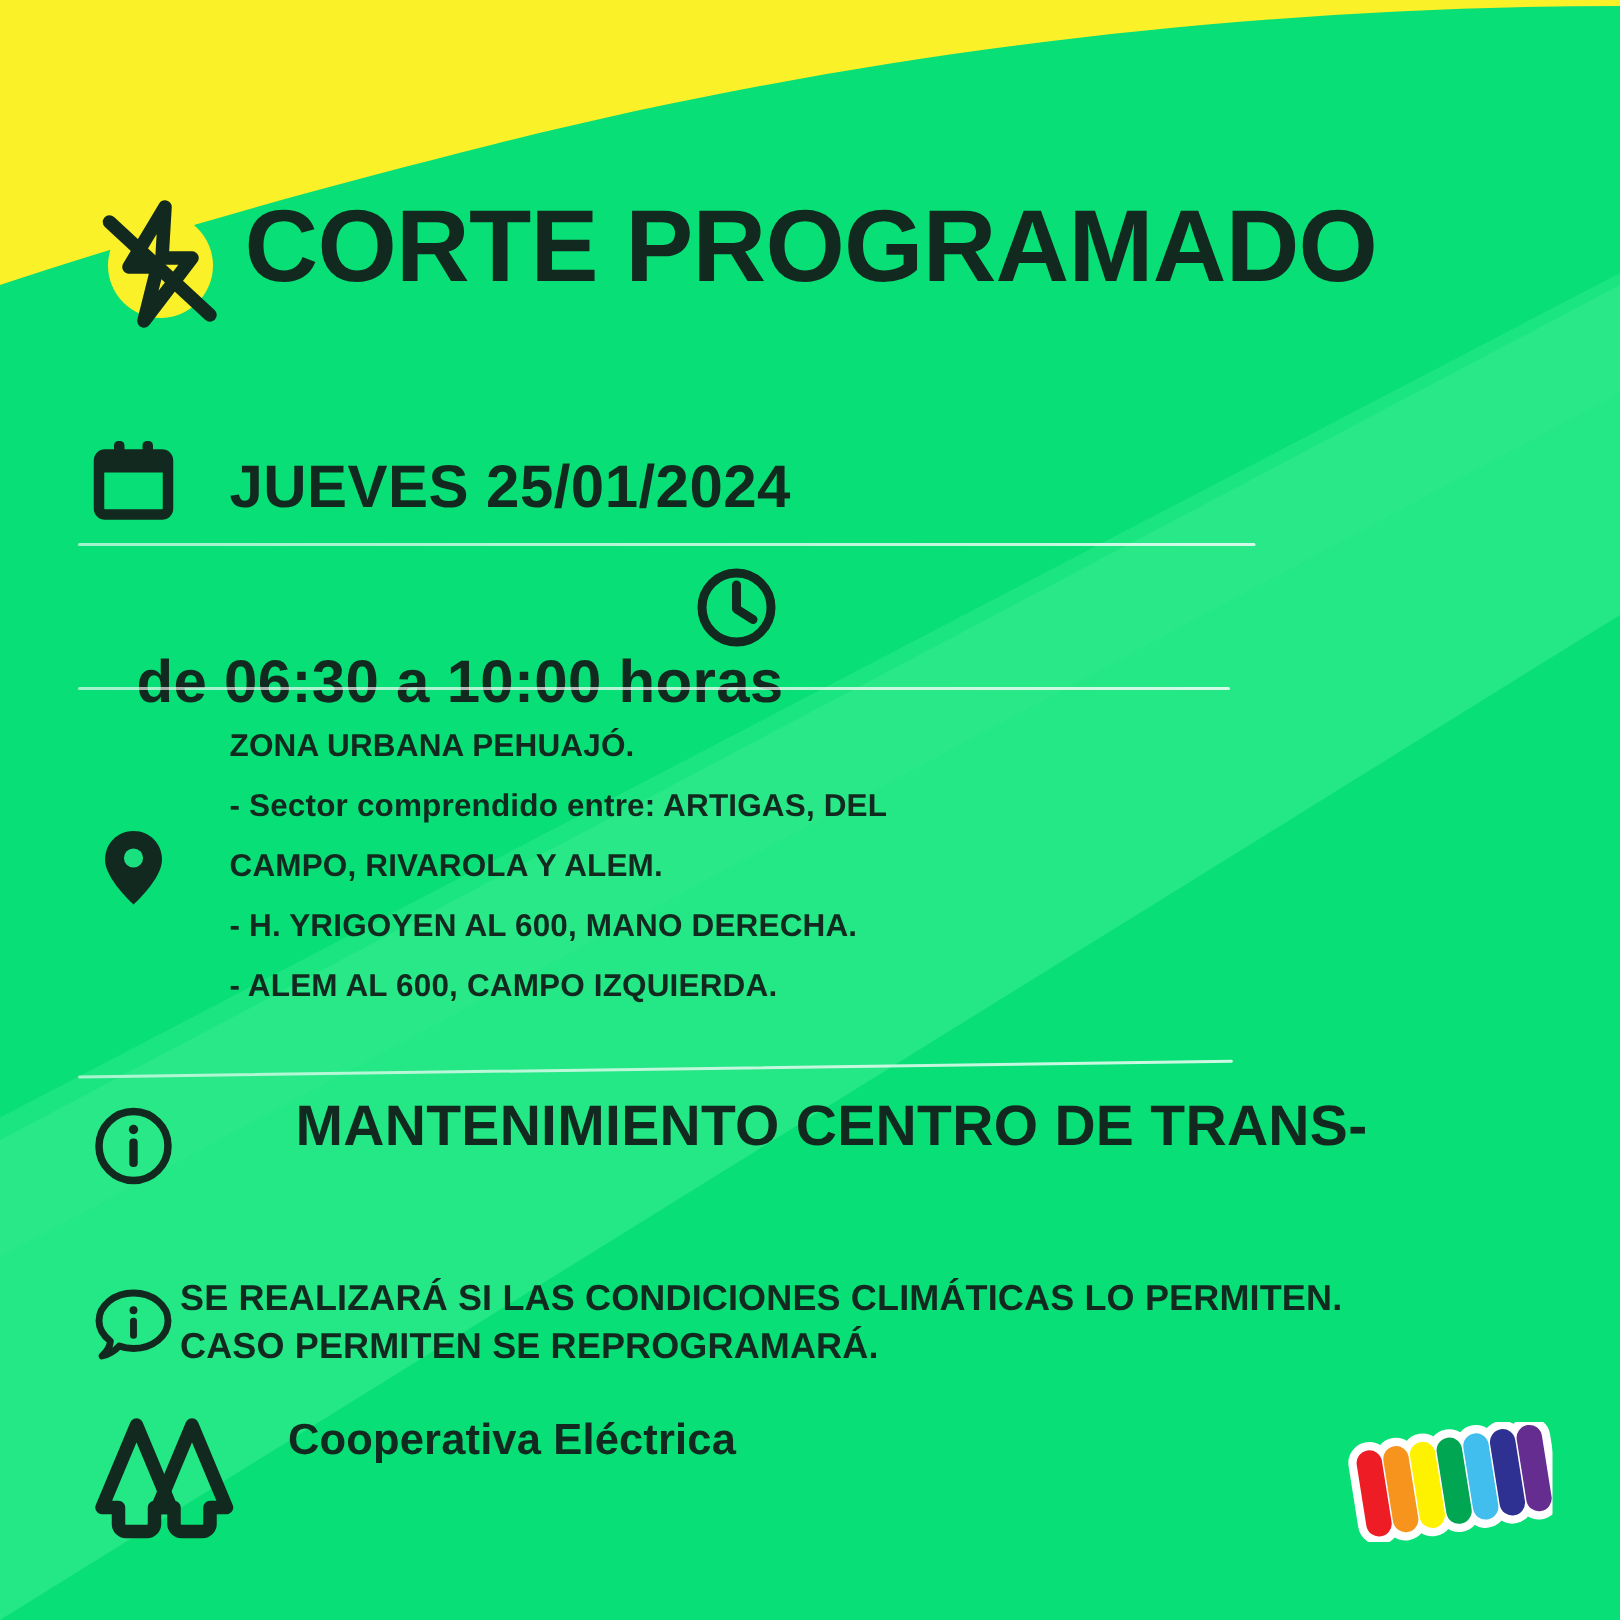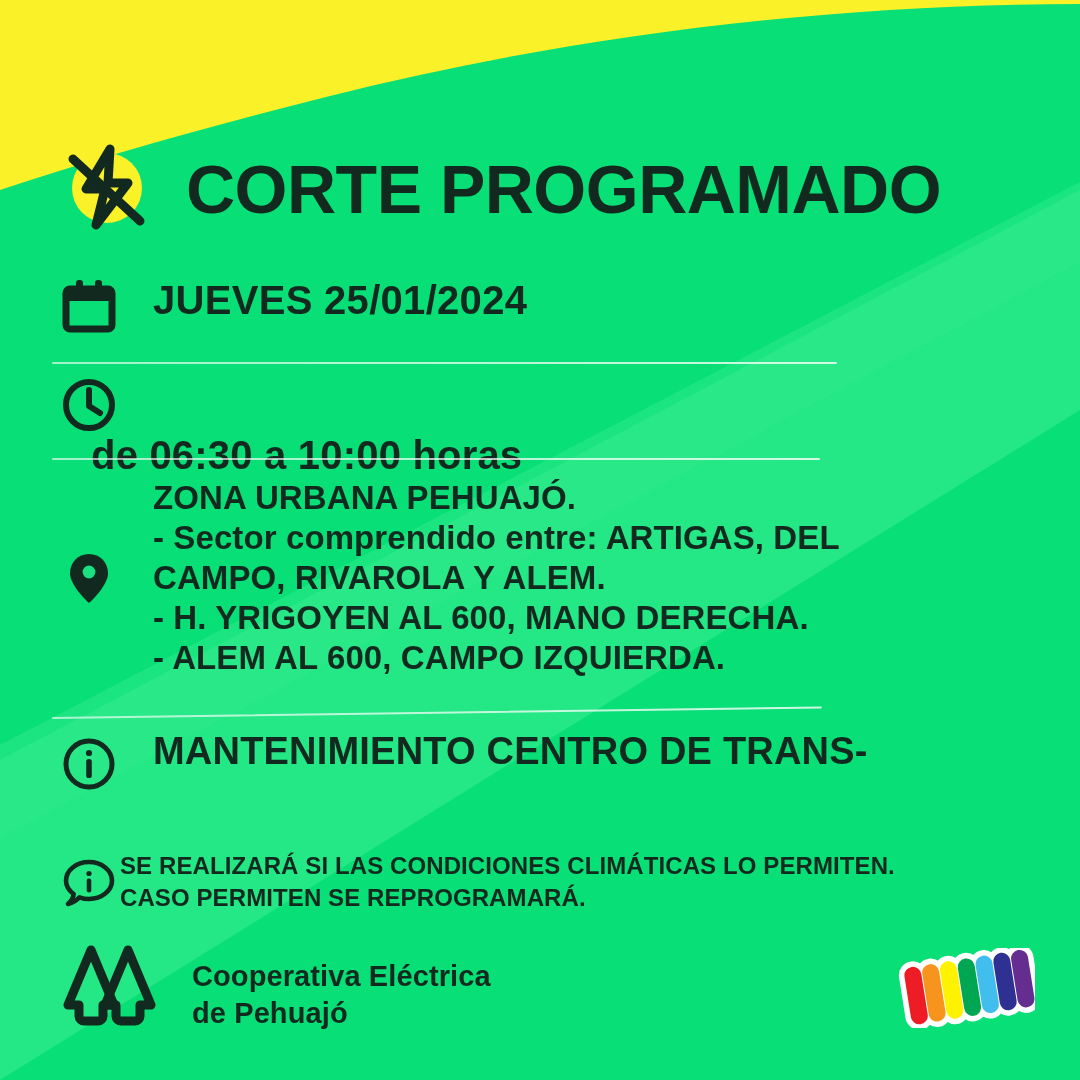--- a/index.html
+++ b/index.html
@@ -28,22 +28,21 @@
     pointer-events: none;
   }
 
   
   .header {
     position: absolute;
     left: 58px;
     top: 128px;
     height: 118px;
     display: flex;
-    align-items: center;
-    gap: 32px;
+    gap: 9px;
   }
   .bolt-badge {
     position: relative;
     width: 96px;
     height: 96px;
     flex: 0 0 96px;
   }
   .poster-title {
     font-size: 68px;
     line-height: 1;
@@ -52,21 +51,21 @@
     color: #12291F;
     white-space: nowrap;
     margin: 0;
     transform: translateY(2px);
   }
 
   
   .row {
     position: absolute;
     display: flex;
-    align-items: flex-start;
+    align-items: flex-end;
   }
   .row-icon {
     flex: 0 0 auto;
     display: flex;
     align-items: center;
     justify-content: center;
   }
   .row-text {
     color: #12291F;
     white-space: nowrap;
@@ -123,34 +122,35 @@
     position: absolute;
     left: 58px;
     top: 478px;
     width: 980px;
     display: flex;
     align-items: center;
   }
   #zone-block .row-icon { width: 62px; }
   .zone-lines {
     margin-left: 33px;
-    font-size: 33px;
+    font-size: 21px;
     line-height: 40px;
     font-weight: 700;
     letter-spacing: 0.1px;
     color: #12291F;
   }
   .zone-lines div { white-space: nowrap; }
 
   
   #row-maint {
     left: 58px;
     top: 730px;
     width: 980px;
     align-items: flex-start;
+    gap: 44px;
   }
   #row-maint .row-icon { width: 62px; padding-top: 6px; }
   .maint-lines {
     margin-left: 33px;
     font-size: 38px;
     line-height: 42px;
     font-weight: 700;
     letter-spacing: 0.2px;
   }
   .maint-lines div { white-space: nowrap; }
@@ -170,21 +170,21 @@
     letter-spacing: 0.1px;
   }
   .note-lines div { white-space: nowrap; }
 
   
   #footer-brand {
     position: absolute;
     left: 58px;
     top: 942px;
     display: flex;
-    align-items: flex-end;
+    align-items: flex-start;
   }
   .brand-mark { flex: 0 0 auto; width: 106px; }
   .brand-name {
     margin-left: 28px;
     font-size: 29px;
     line-height: 37px;
     font-weight: 700;
     letter-spacing: 0.1px;
     color: #12291F;
   }
@@ -300,21 +300,20 @@
     <span class="brand-mark">
       <svg viewBox="0 0 106 86" width="106" height="86">
         <g fill="none" stroke="#12291F" stroke-width="9" stroke-linejoin="round" stroke-linecap="round">
           <path d="M33 8 L56 63 L45 63 L45 74 a5 5 0 0 1 -5 5 L26 79 a5 5 0 0 1 -5 -5 L21 63 L10 63 Z"></path>
           <path d="M70 8 L93 63 L82 63 L82 74 a5 5 0 0 1 -5 5 L63 79 a5 5 0 0 1 -5 -5 L58 63 L47 63 Z"></path>
         </g>
       </svg>
     </span>
     <div class="brand-name">
       <div>Cooperativa Eléctrica</div>
-      <div>de Pehuajó</div>
     </div>
   </div>
 
   <div id="rainbow">
     <svg viewBox="0 0 142 80" width="142" height="80">
       <g transform="rotate(-9 71 40)">
         <g stroke="#FFFFFF" stroke-width="11" stroke-linejoin="round" fill="none">
           <rect x="14" y="11" width="17" height="58" rx="8.5"></rect>
           <rect x="32" y="11" width="17" height="58" rx="8.5"></rect>
           <rect x="50" y="11" width="17" height="58" rx="8.5"></rect>

